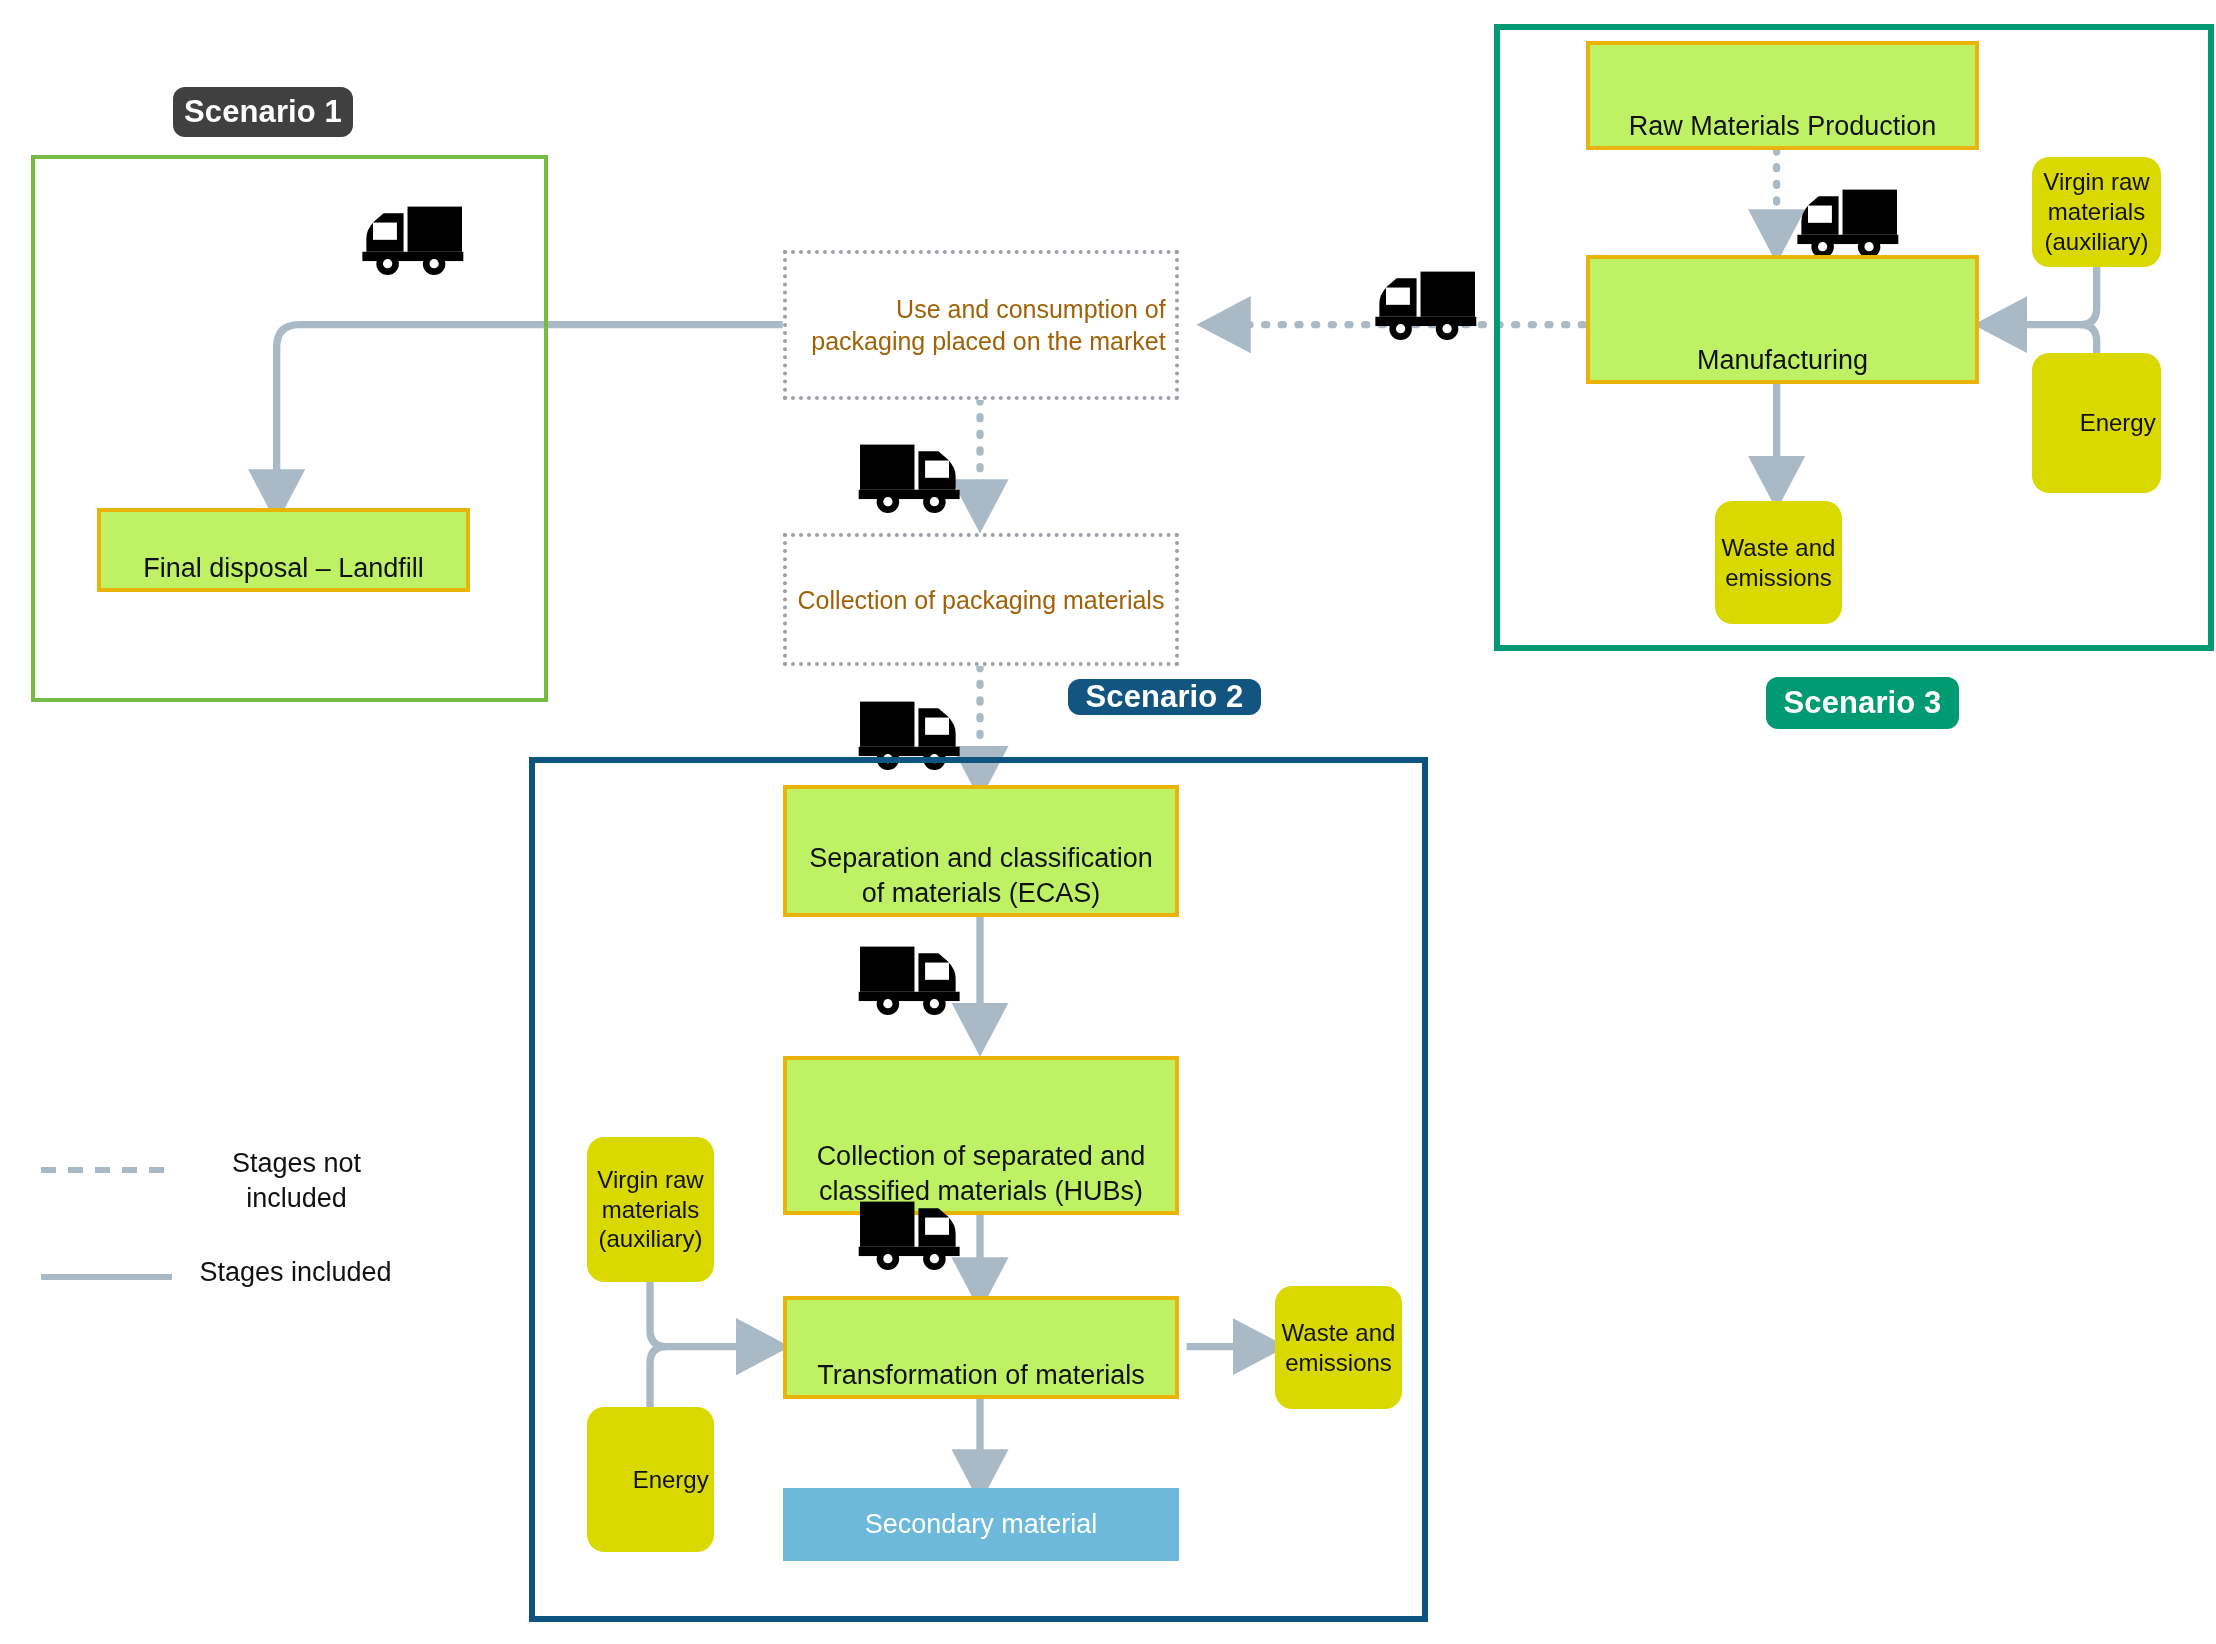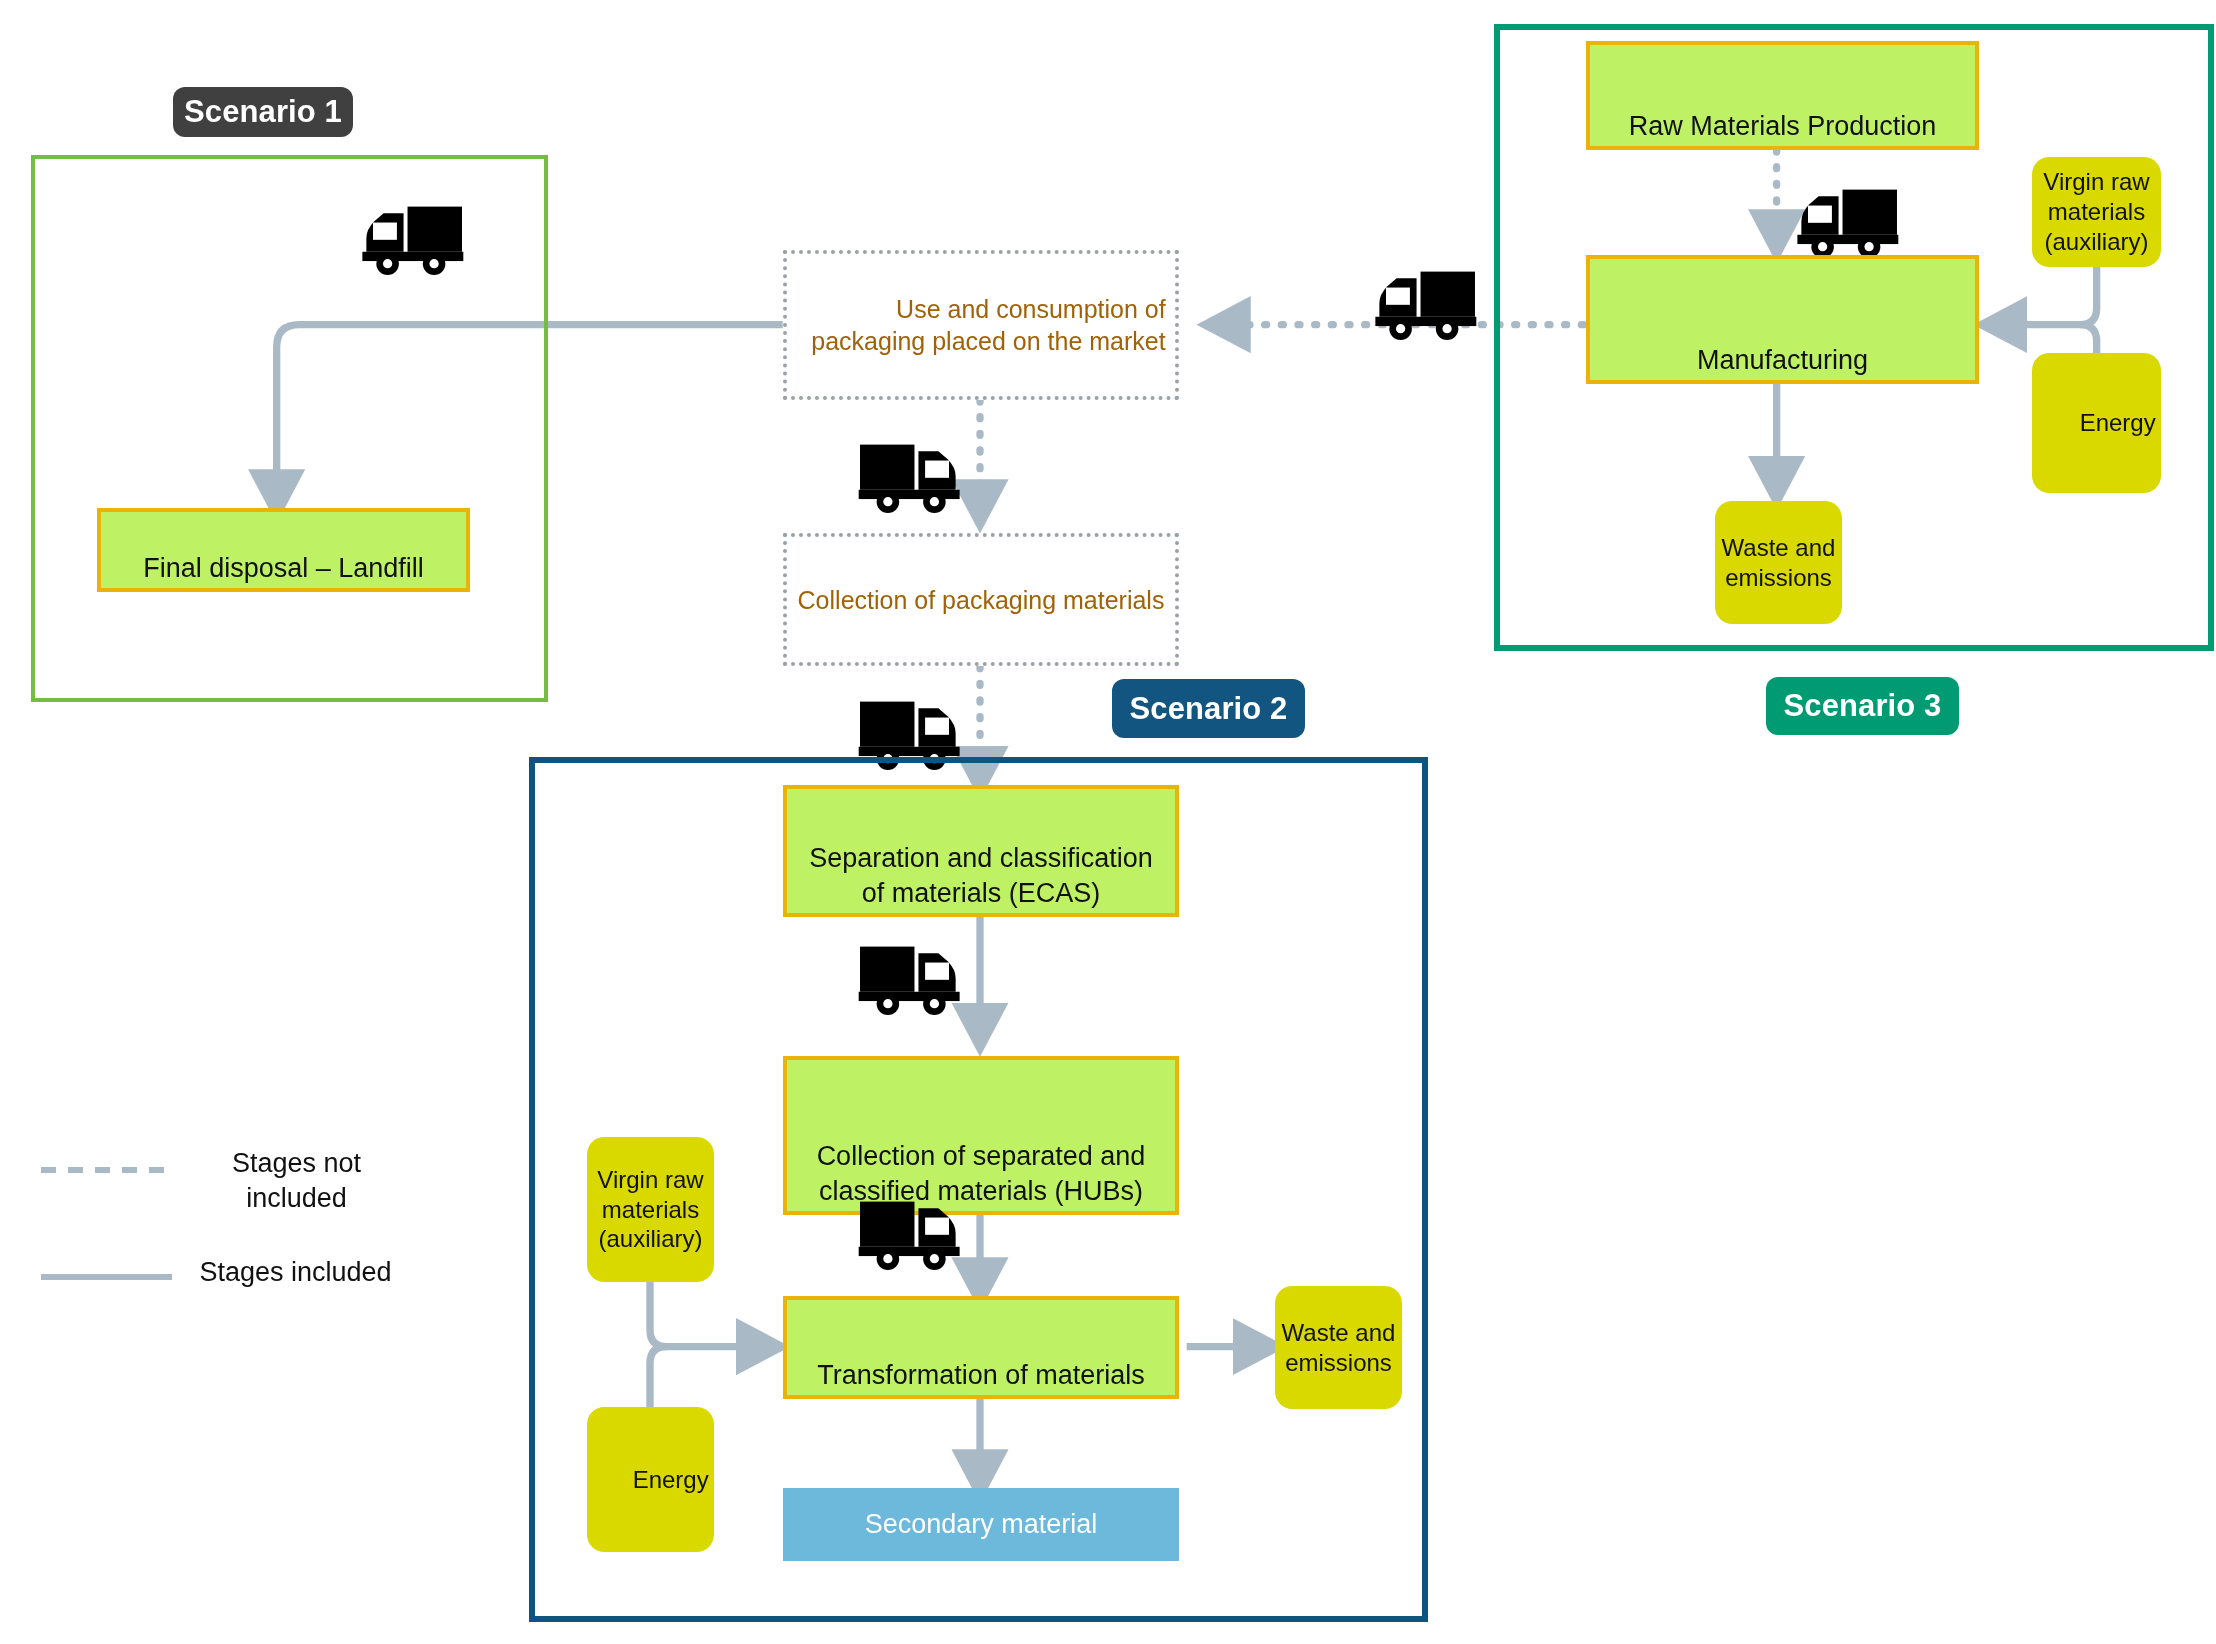--- a/index.html
+++ b/index.html
@@ -143,21 +143,21 @@
         <rect x="116" y="46" width="36" height="26" fill="#fff"></rect>
         <rect x="16" y="90" width="152" height="14"></rect>
         <circle cx="60" cy="108" r="17"></circle>
           <circle cx="60" cy="108" r="7" fill="#fff"></circle>
         <circle cx="130" cy="108" r="17"></circle>
           <circle cx="130" cy="108" r="7" fill="#fff"></circle>
       </g>
     </svg>
   </div>
 
-  <div class="badge b2" style="left:1068px;top:679px;width:193px;height:59px;margin-left:44px;">
+  <div class="badge b2" style="left:1068px;top:679px;width:193px;height:36px;">
     <span>Scenario 2</span>
   </div>
   <div class="frame s2" style="left:529px;top:757px;width:899px;height:865px;"></div>
 
   <div class="pbox" style="left:783px;top:785px;width:396px;height:132px;">
     <span>Separation and classification of materials (ECAS)</span>
   </div>
 
   <div class="truck" style="left:848px;top:932px;width:117px;height:85px;">
     <svg viewBox="0 0 176 128" width="117" height="85" aria-hidden="true">
@@ -206,21 +206,21 @@
   </div>
 
   <div class="ybox" style="left:1275px;top:1286px;width:127px;height:123px;">
     <span>Waste and emissions</span>
   </div>
 
   <div class="bluebox" style="left:783px;top:1488px;width:396px;height:73px;">
     <span>Secondary material</span>
   </div>
 
-  <div class="badge b3" style="left:1766px;top:677px;width:193px;height:58px;">
+  <div class="badge b3" style="left:1766px;top:677px;width:193px;height:52px;">
     <span>Scenario 3</span>
   </div>
   <div class="frame s3" style="left:1494px;top:24px;width:720px;height:627px;"></div>
 
   <div class="pbox" style="left:1586px;top:41px;width:393px;height:109px;">
     <span>Raw Materials Production</span>
   </div>
 
   <div class="truck" style="left:1792px;top:175px;width:117px;height:85px;">
     <svg viewBox="0 0 176 128" width="117" height="85" aria-hidden="true">

